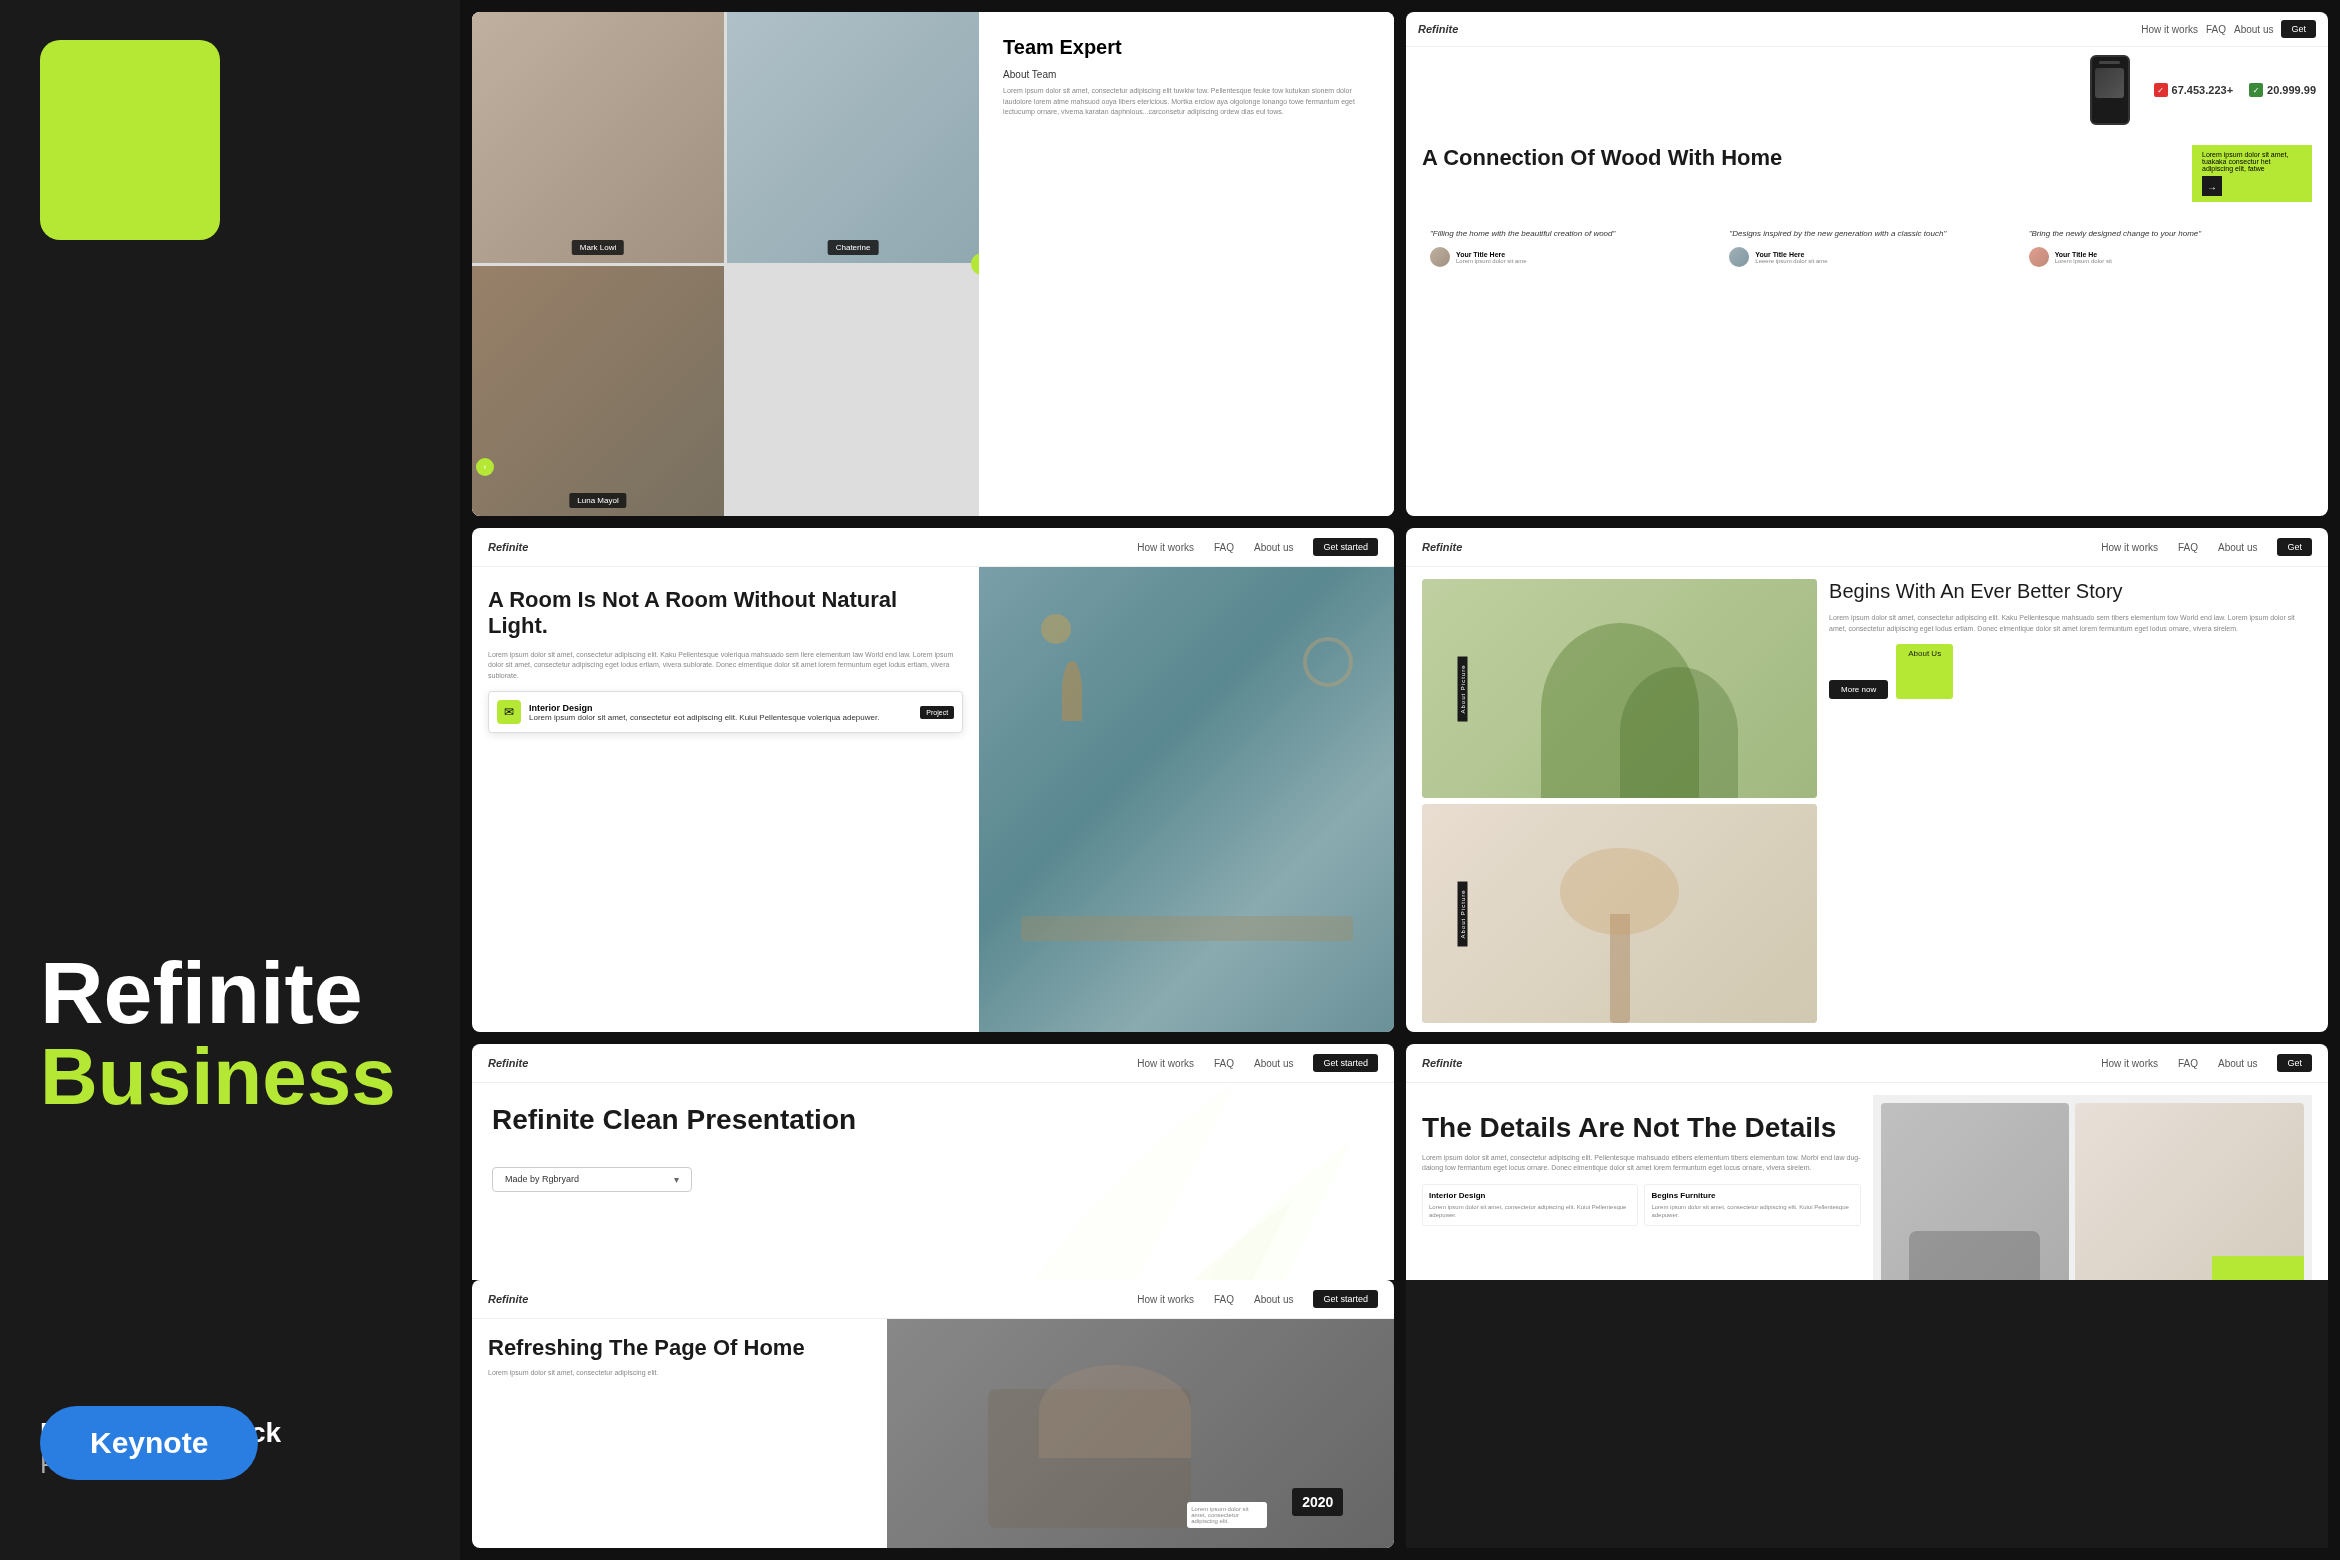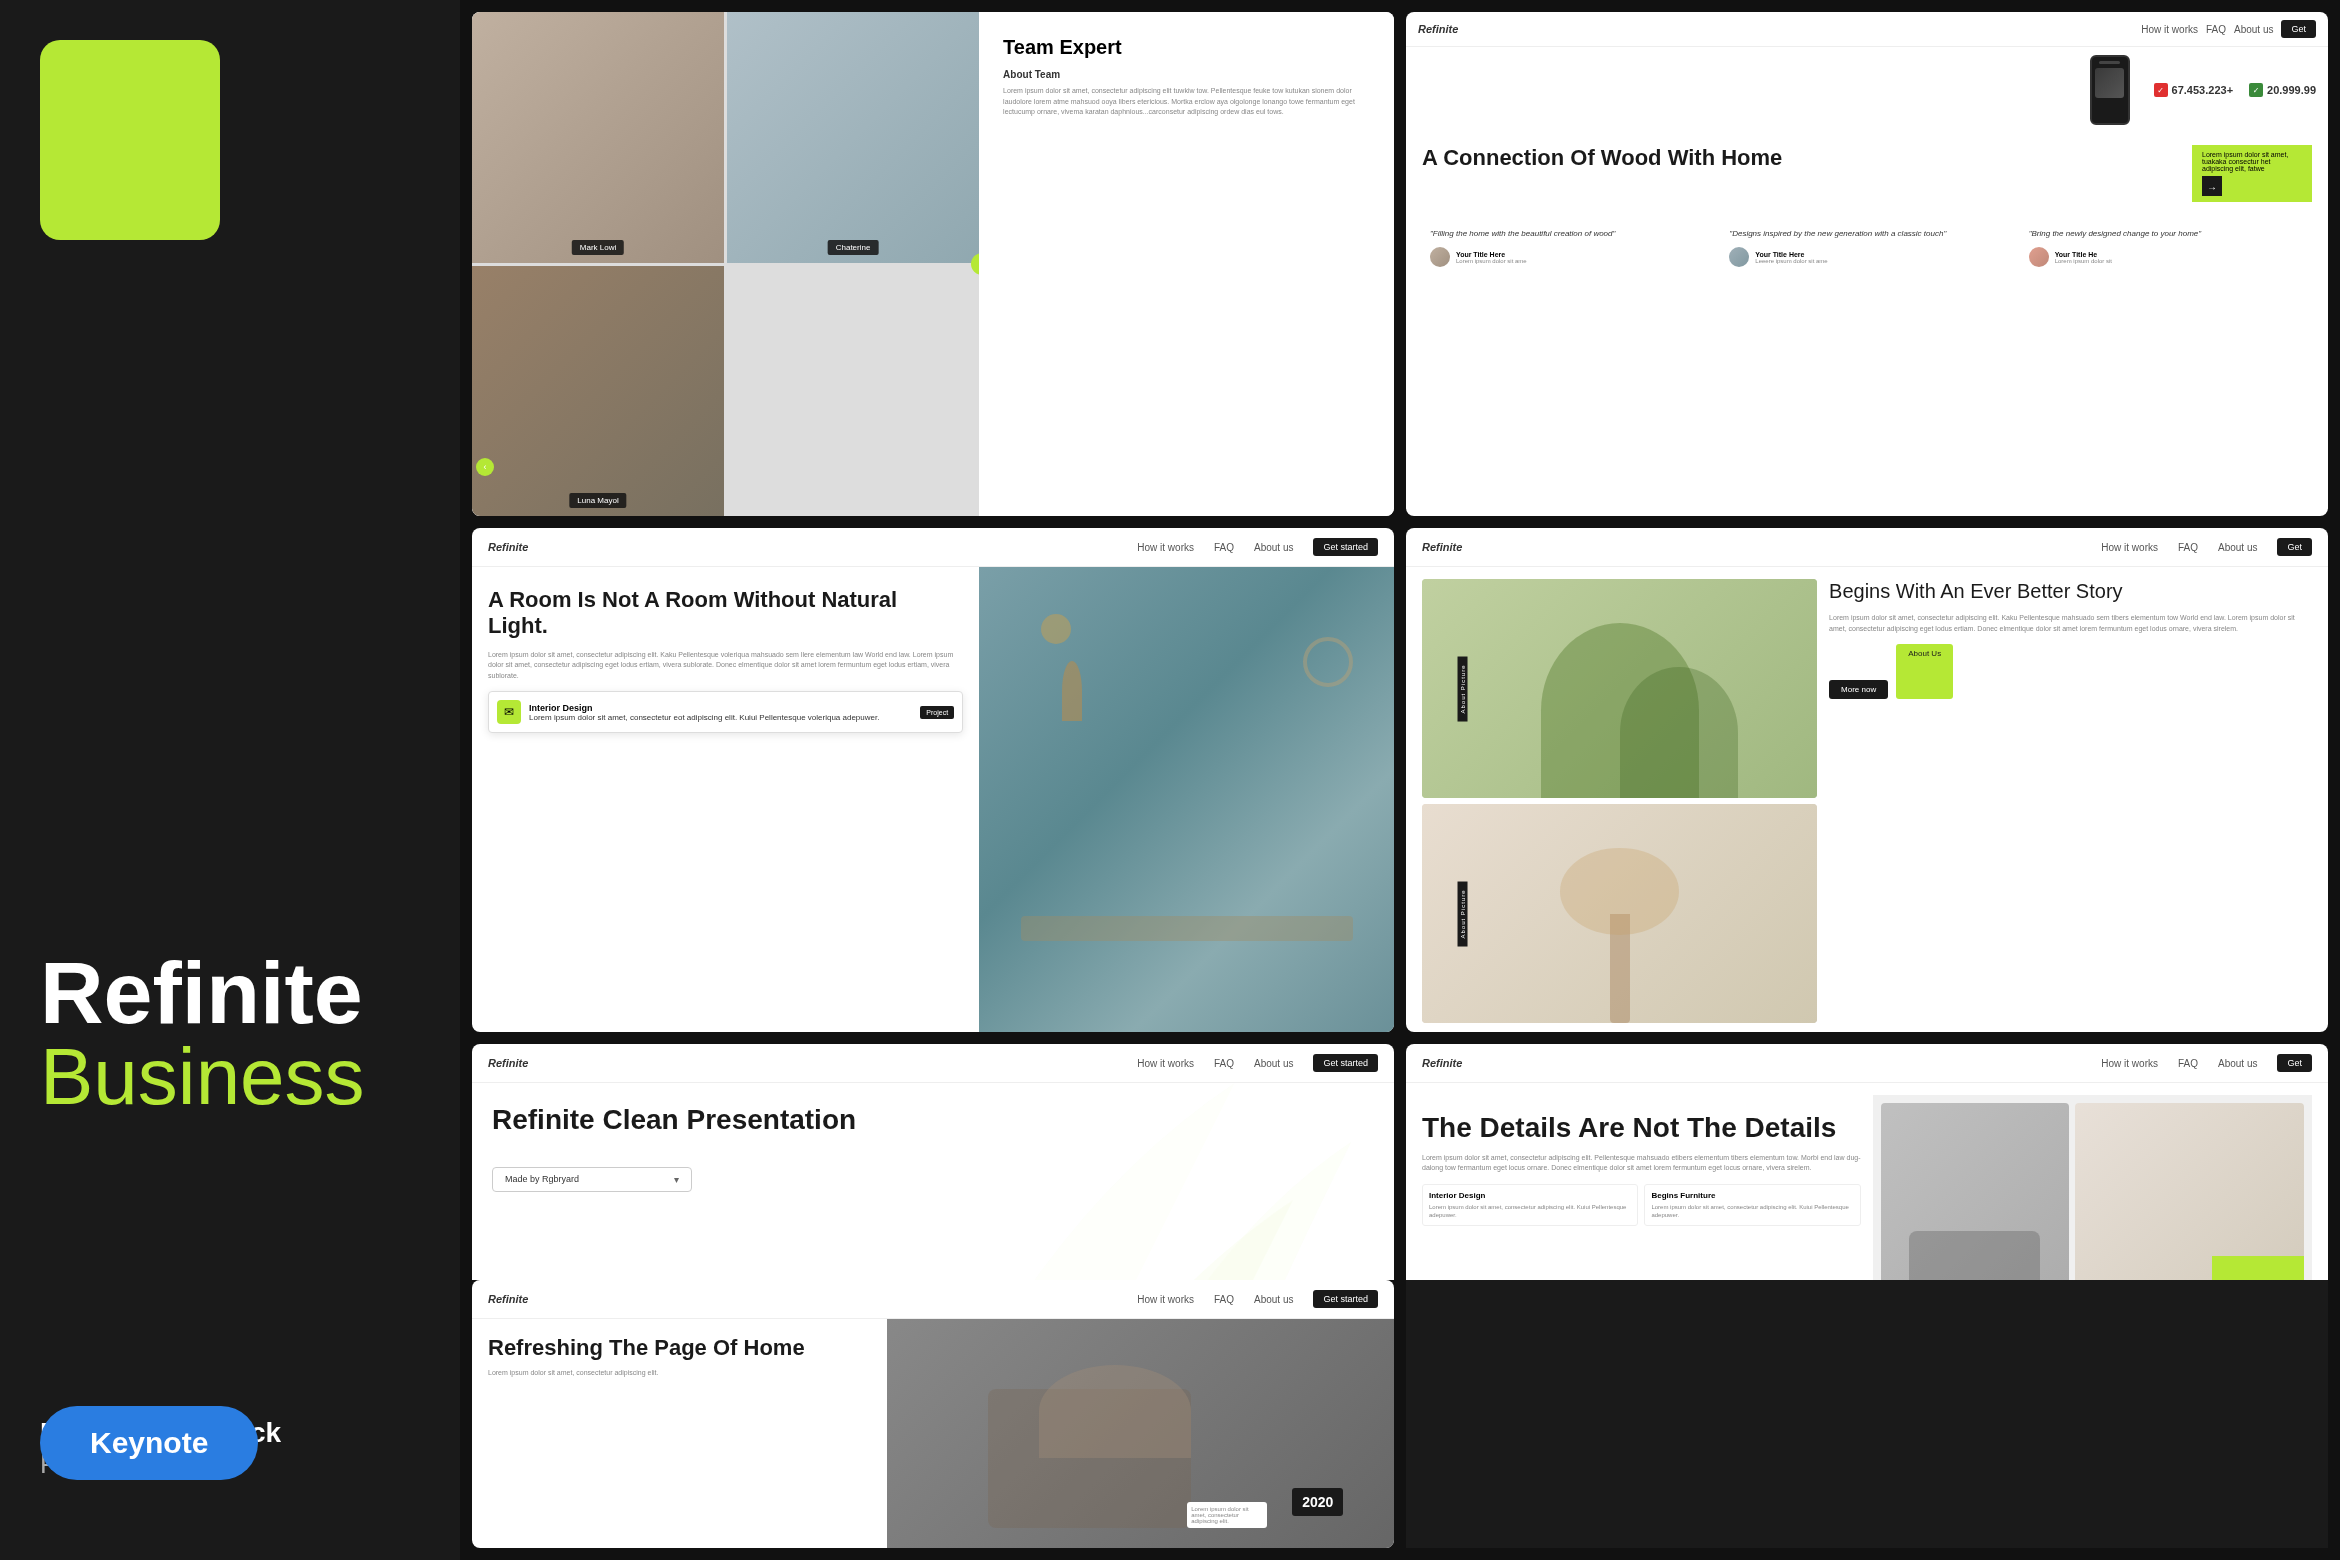--- a/index.html
+++ b/index.html
@@ -32,21 +32,21 @@
     }
     .brand-title {
       font-size: 88px;
       font-weight: 800;
       color: #ffffff;
       line-height: 1.0;
       margin-top: 120px;
     }
     .brand-subtitle {
       font-size: 80px;
-      font-weight: 400;
+      font-weight: 700;
       color: #b5e835;
       line-height: 1.0;
       margin-bottom: 60px;
     }
     .pitch-label {
       font-size: 28px;
       font-weight: 700;
       color: #ffffff;
       margin-top: 300px;
     }
@@ -189,21 +189,21 @@
       padding: 24px;
       background: #fff;
     }
     .team-title-text {
       font-size: 20px;
       font-weight: 700;
       margin-bottom: 10px;
     }
     .about-label {
       font-size: 10px;
-      font-weight: 700;
+      font-weight: 400;
       color: #333;
       margin-bottom: 6px;
     }
     .lorem-text {
       font-size: 7px;
       color: #888;
       line-height: 1.5;
     }
 
     

